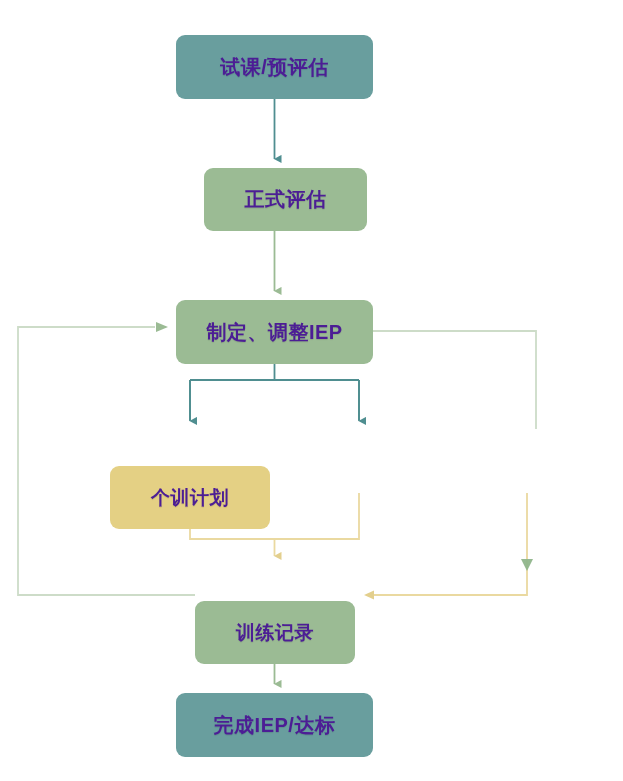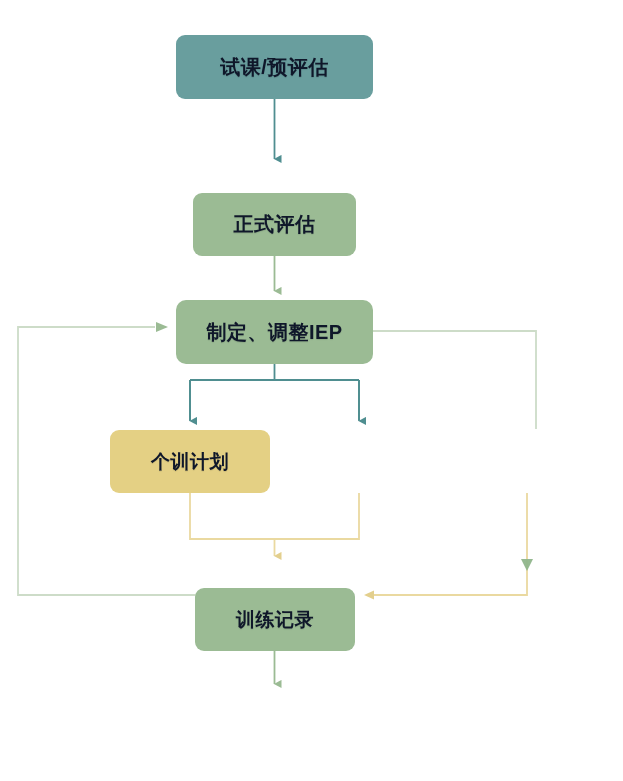--- a/index.html
+++ b/index.html
@@ -24,38 +24,38 @@
     width: 623px;
     height: 781px;
     pointer-events: none;
   }
   .node {
     position: absolute;
     display: flex;
     align-items: center;
     justify-content: center;
     border-radius: 9px;
-    color: #0f172a;
+    color: #4c1d95;
     font-weight: bold;
     letter-spacing: 0.5px;
     text-shadow: 0 1px 1px rgba(0,0,0,0.10);
     box-sizing: border-box;
     user-select: none;
   }
   .node-label {
     display: block;
     white-space: nowrap;
   }
   .n-teal   { background: #699e9e; }
   .n-green  { background: #9bbb94; }
   .n-yellow { background: #e4d084; }
 
   .size-wide  { width: 197px; height: 64px; font-size: 20px; }
   .size-mid   { width: 163px; height: 63px; font-size: 20px; }
-  .size-small { width: 160px; height: 63px; font-size: 19px; }
+  .size-small { width: 160px; height: 63px; font-size: 19px; margin-top: 36px; }
 </style>
 </head>
 <body>
 
 <div id="canvas">
 
   <svg id="edges" viewBox="0 0 623 781" width="623" height="781" xmlns="http://www.w3.org/2000/svg">
     <defs>
       <marker id="ah-teal" markerWidth="9" markerHeight="9" refX="4.5" refY="7.6" orient="auto" markerUnits="userSpaceOnUse">
         <path d="M0.4,0.6 L8.6,0.6 L4.5,8.2 Z" fill="#4f8e90"></path>
@@ -108,32 +108,35 @@
 
     <g>
       <line x1="274.5" y1="628" x2="274.5" y2="684" stroke="#9bbb94" stroke-width="1.8" marker-end="url(#ah-green)"></line>
     </g>
   </svg>
 
   <div class="node n-teal size-wide" style="left:176px; top:35px;">
     <span class="node-label">试课/预评估</span>
   </div>
 
-  <div class="node n-green size-mid" style="left:193px; top:168px;margin-top:25px;">
+  <div class="node n-green size-mid" style="left:204px; top:168px;">
     <span class="node-label">正式评估</span>
   </div>
 
-  <div class="node n-green size-wide" style="left:176px; top:300px;border-radius:10px;">
+  <div class="node n-green size-wide" style="left:176px; top:300px;">
     <span class="node-label">制定、调整IEP</span>
   </div>
 
   <div class="node n-yellow size-small" style="left:110px; top:430px;">
     <span class="node-label">个训计划</span>
   </div>
 
 
 
-  <div class="node n-green size-small" style="left:195px; top:588px;align-items:center;">
+  <div class="node n-green size-small" style="left:195px; top:565px;align-items:center;">
     <span class="node-label">训练记录</span>
   </div>
 
+  <div class="node n-teal size-wide" style="left:176px; top:693px;">
+    <span class="node-label">完成IEP/达标</span>
+  </div>
 
 </div>
 
 </body></html>

